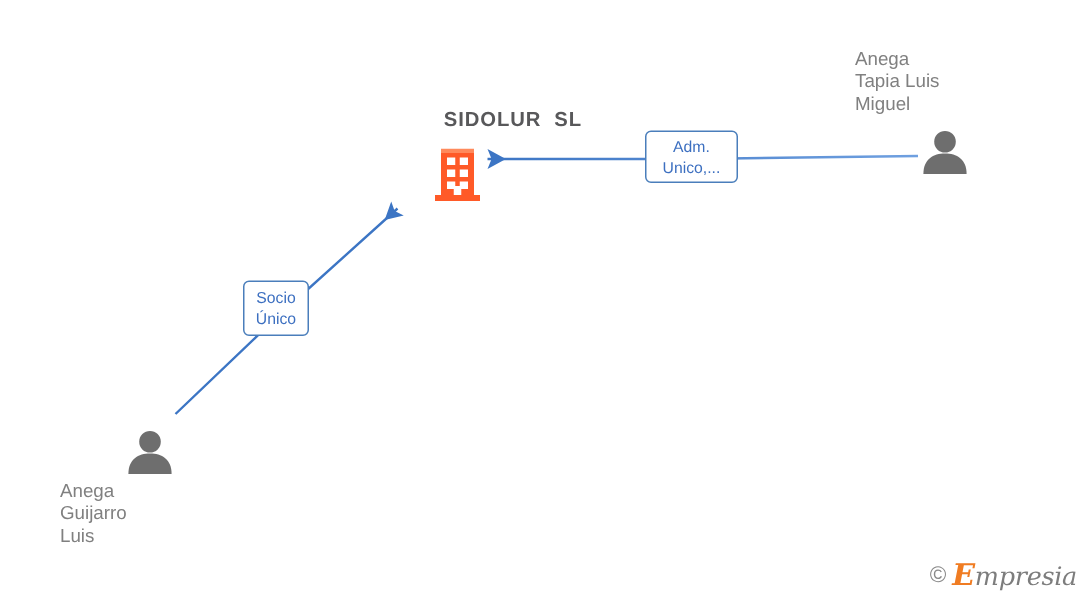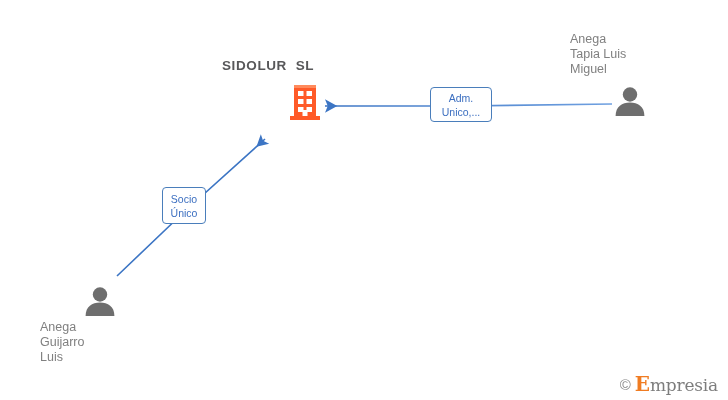--- a/index.html
+++ b/index.html
@@ -25,23 +25,23 @@
     top: 0;
     width: 728px;
     height: 400px;
     pointer-events: none;
   }
 
   
   .company-node {
     position: absolute;
     left: 222px;
-    top: 58px;
+    top: 72px;
     width: 166px;
-    text-align: left;
+    text-align: right;
   }
   .company-title {
     font-size: 13.5px;
     font-weight: bold;
     color: #58585a;
     letter-spacing: 0.6px;
     white-space: pre;
     line-height: 16px;
   }
   .building-wrap {
@@ -119,20 +119,21 @@
     align-items: center;
     gap: 4px;
   }
   .wm-c {
     font-size: 15px;
     color: #8a8a8a;
     line-height: 1;
   }
   .wm-text {
     font-family: "DejaVu Serif", serif;
+    font-style: italic;
     font-size: 17px;
     line-height: 1;
     color: #7d7d7d;
     letter-spacing: -0.2px;
   }
   .wm-text .wm-e {
     color: #f07c22;
     font-size: 20px;
     font-weight: bold;
   }

